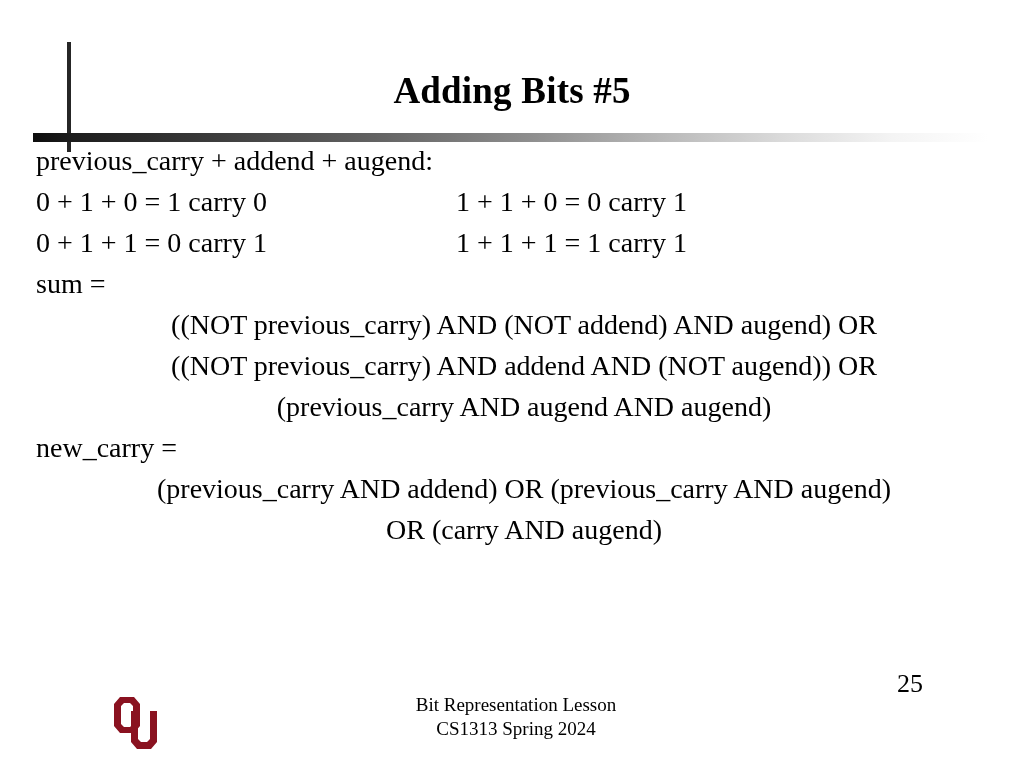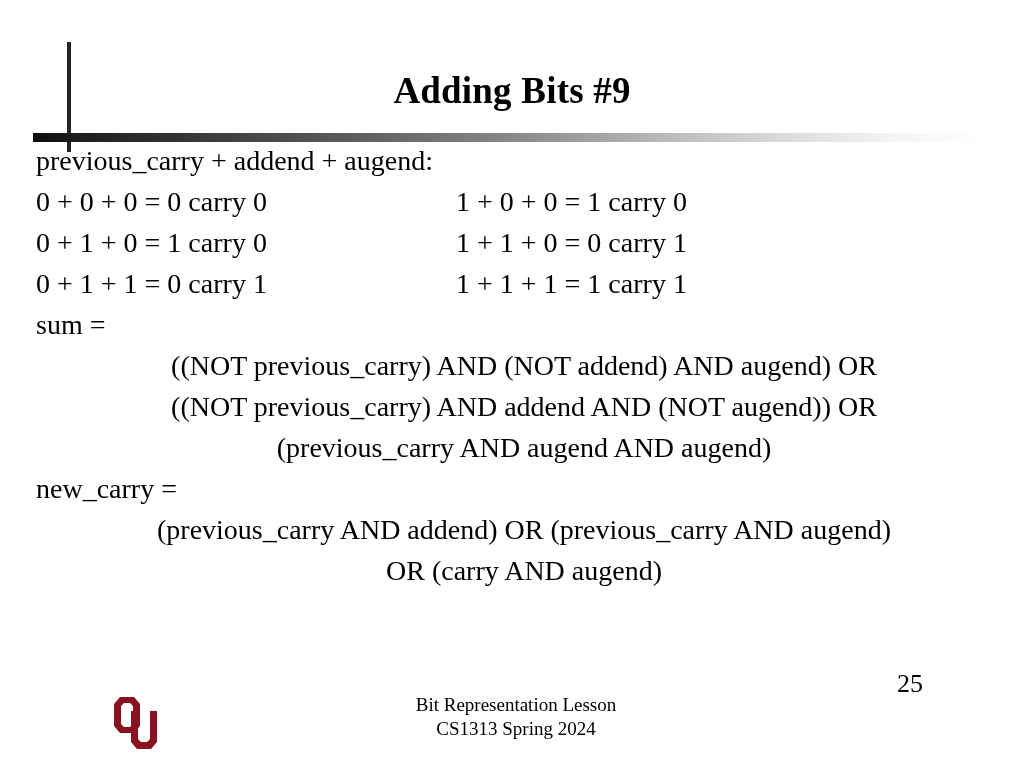--- a/index.html
+++ b/index.html
@@ -120,30 +120,26 @@
     text-align: center;
     font-size: 26px;
     line-height: 32px;
   }
 </style>
 </head>
 <body>
 
 <div id="title-vrule"></div>
 <div id="title-hrule"></div>
-<div id="slide-title">Adding Bits #9</div>
+<div id="slide-title">Adding Bits #5</div>
 
 <div id="body-text">
 
   <div class="line">previous_carry + addend + augend:</div>
 
-  <div class="line twocol">
-    <span class="col-left">0 + 0 + 0 = 0 carry 0</span>
-    <span class="col-right">1 + 0 + 0 = 1 carry 0</span>
-  </div>
   <div class="line twocol">
     <span class="col-left">0 + 1 + 0 = 1 carry 0</span>
     <span class="col-right">1 + 1 + 0 = 0 carry 1</span>
   </div>
   <div class="line twocol">
     <span class="col-left">0 + 1 + 1 = 0 carry 1</span>
     <span class="col-right">1 + 1 + 1 = 1 carry 1</span>
   </div>
 
   <div class="line">sum =</div>

